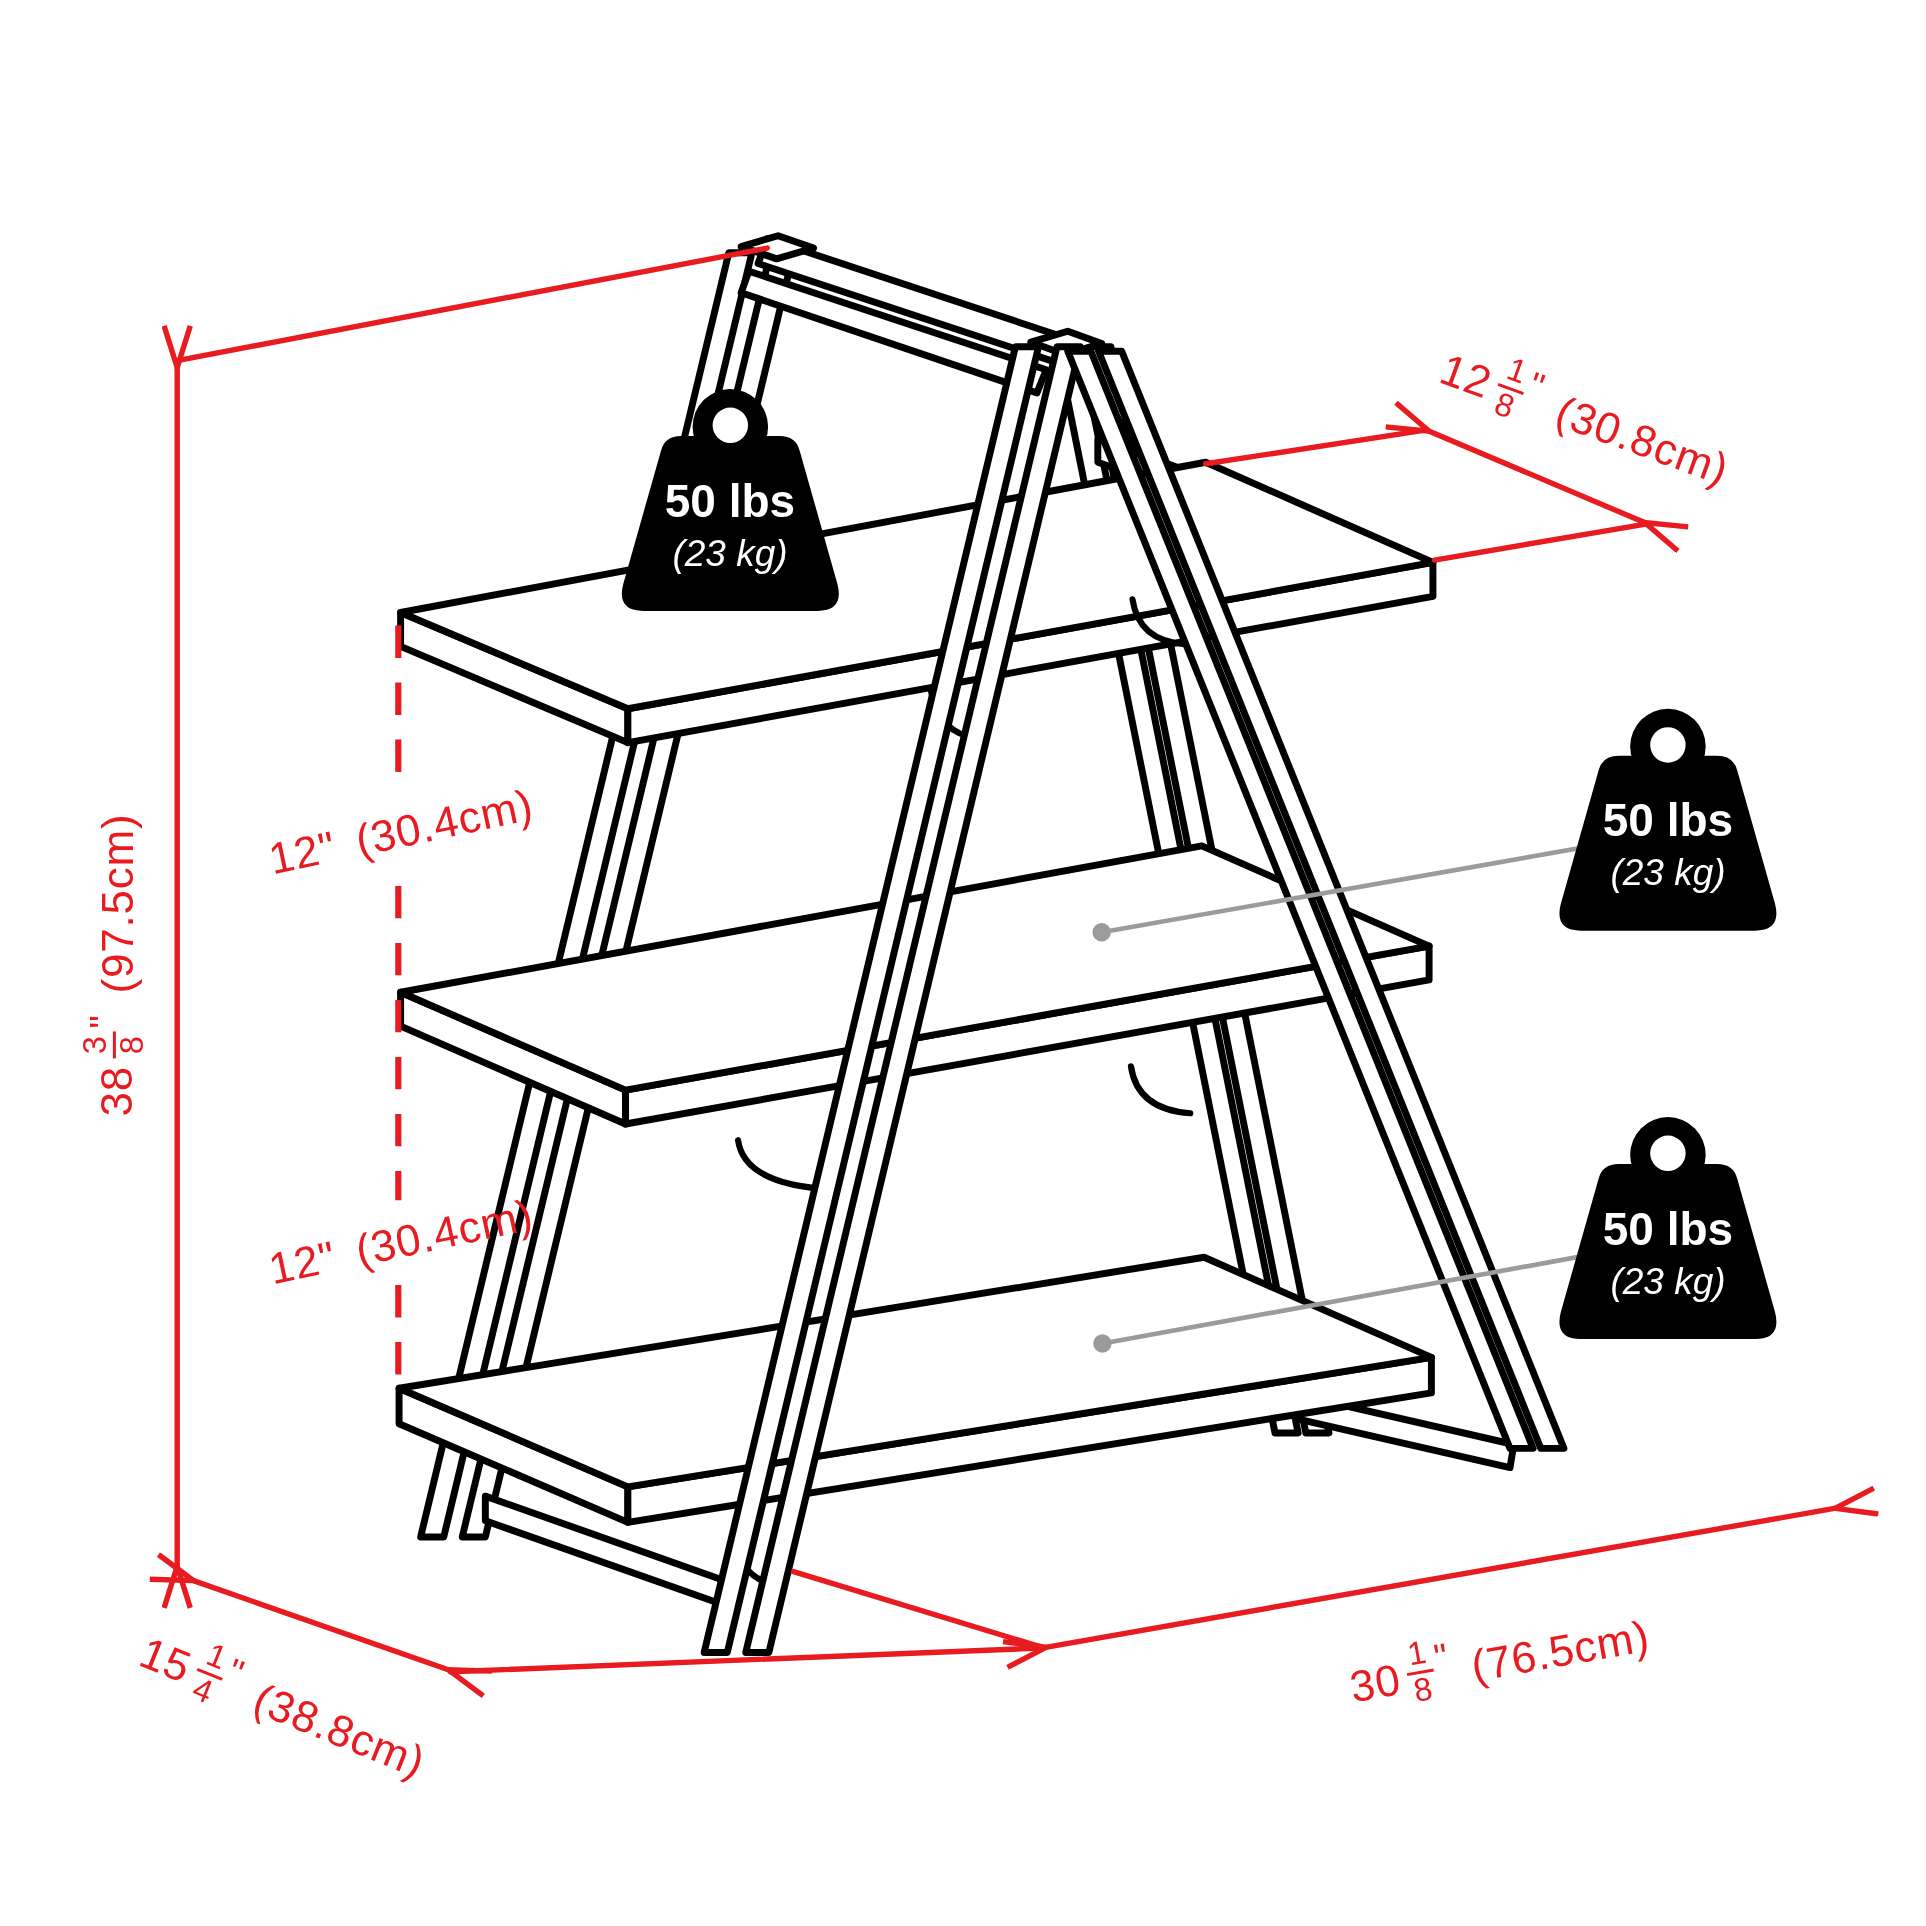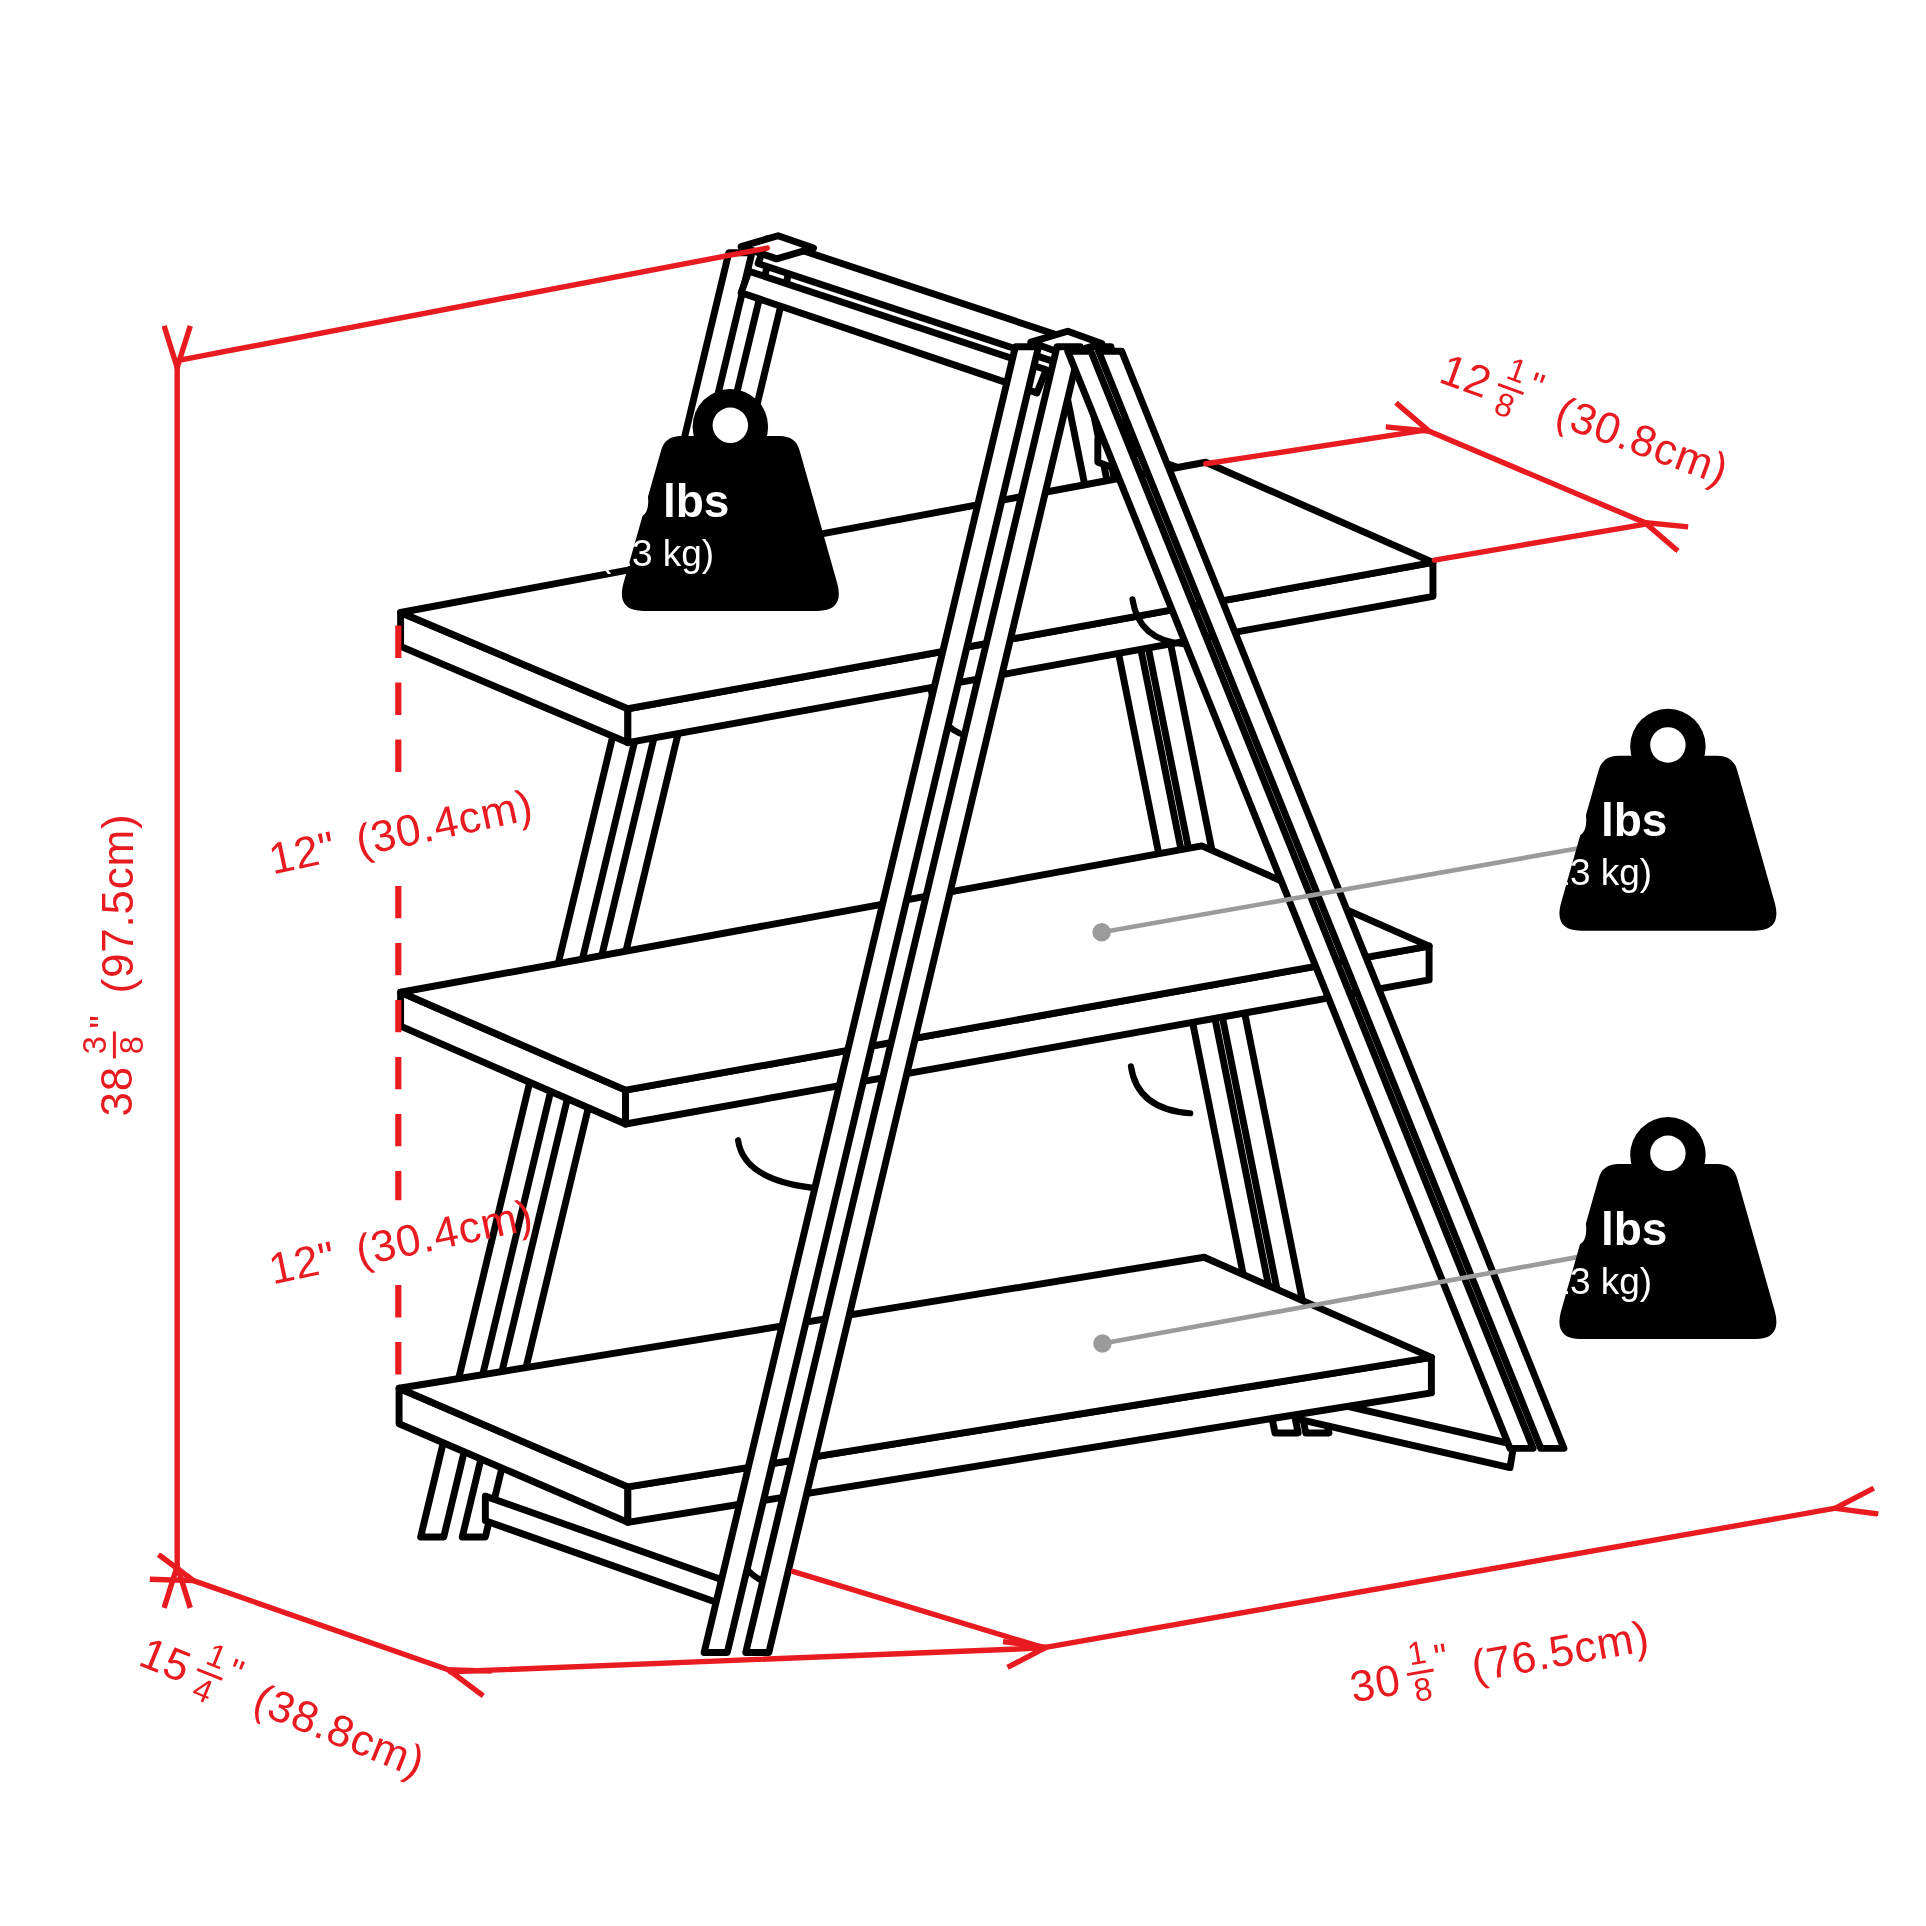--- a/index.html
+++ b/index.html
@@ -21,23 +21,23 @@
   
   .lbl{position:absolute;white-space:nowrap;color:var(--dim);font-size:44px;
        transform:translate(-50%,-50%) rotate(var(--rot,0deg));letter-spacing:0.8px;}
   .lbl .metric{margin-left:21.6px;}
   .frac{display:inline-block;vertical-align:-0.32em;text-align:center;line-height:1.02;
         font-size:0.74em;margin:0 3.1px 0 7.7px;}
   .frac .n{display:block;border-bottom:3.1px solid currentColor;padding:0 3.9px 0.8px;}
   .frac .d{display:block;}
   .unit{font-size:0.85em;vertical-align:0.45em;letter-spacing:0;}
   
-  .wtxt{position:absolute;width:262px;text-align:left;color:#fff;transform:translate(-50%,0);}
+  .wtxt{position:absolute;width:262px;text-align:center;color:#fff;transform:translate(-50%,0);}
   .wtxt .lb1{font-size:46px;font-weight:bold;line-height:59px;}
-  .wtxt .lb2{font-size:37px;line-height:45px;}
+  .wtxt .lb2{font-size:37px;line-height:45px;font-style:italic;}
 </style>
 </head>
 <body>
 
 <div id="stage" style="background: rgb(255, 255, 255);">
 
   <svg id="drawing" viewBox="0 0 2500 2500">
     <defs>
       <marker id="ra" viewBox="0 0 64 40" refX="5" refY="20" markerWidth="64" markerHeight="40" markerUnits="userSpaceOnUse" orient="auto-start-reverse">
         <path d="M60,3 L6,20 L60,37" fill="none" stroke="#e81b20" stroke-width="7" stroke-linejoin="miter"></path>

